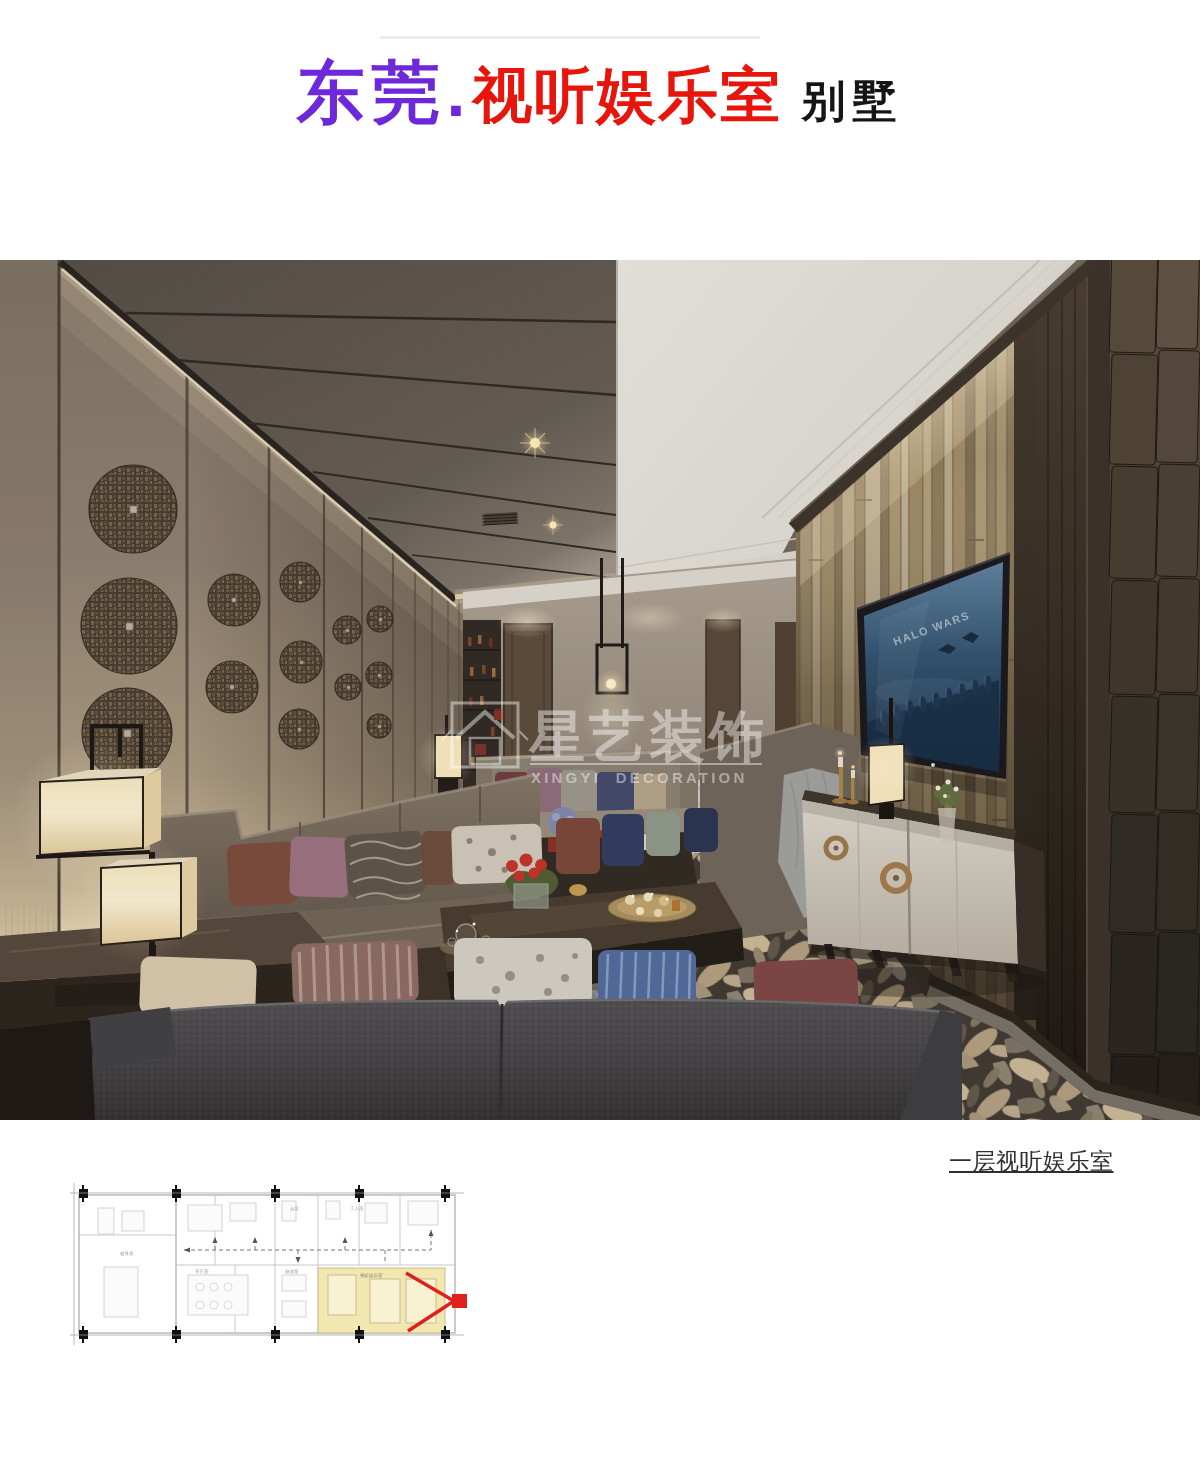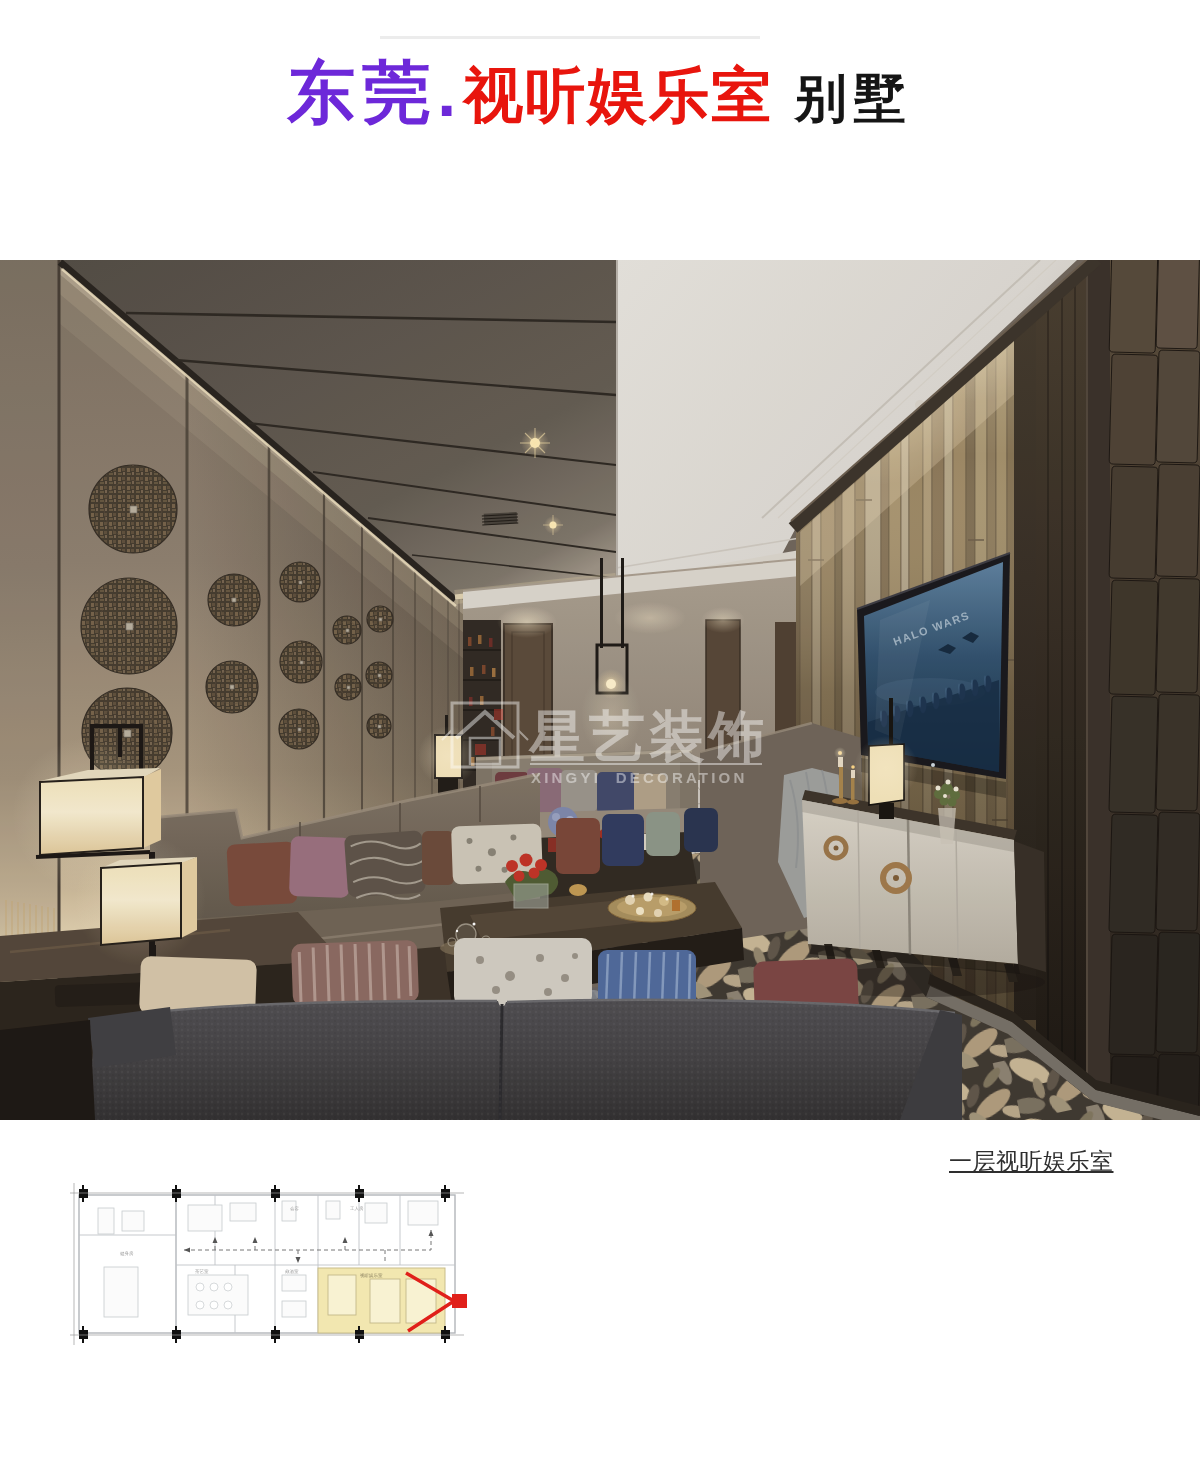--- a/index.html
+++ b/index.html
@@ -3,21 +3,21 @@
 <style>
 html,body{margin:0;padding:0;background:#fff;font-family:"Liberation Sans",sans-serif;}
 #page{position:relative;width:1200px;height:1474px;background:#fff;overflow:hidden;}
 .abs{position:absolute;}
 </style></head><body>
 <div id="page">
 
 <div class="abs" style="left:380px;top:36px;width:380px;height:3px;background:#ececec;"></div>
 
 <div class="abs" style="left:0;top:48px;width:1200px;text-align:center;white-space:nowrap;">
-<span style="font-size:68px;font-weight:bold;color:#6d28d9;letter-spacing:7px;">东莞.</span><span style="font-size:60px;font-weight:bold;color:#e8150d;letter-spacing:2px;">视听娱乐室</span><span style="font-size:52px;font-weight:bold;color:#151515;letter-spacing:7px;">&nbsp;别墅</span>
+<span style="font-size:68px;font-weight:bold;color:#6d28d9;letter-spacing:7px;">东莞.</span><span style="font-size:60px;font-weight:bold;color:#e8150d;letter-spacing:2px;">视听娱乐室</span><span style="font-size:44px;font-weight:bold;color:#151515;letter-spacing:7px;">&nbsp;别墅</span>
 </div>
 
 <svg class="abs" style="left:0;top:260px" width="1200" height="860" viewBox="0 0 1200 860">
 <defs>
 <linearGradient id="gwall" x1="0" y1="0" x2="0" y2="1">
 <stop offset="0" stop-color="#7b7062"></stop>
           <stop offset="0.45" stop-color="#8e8070"></stop>
 <stop offset="0.72" stop-color="#a99880"></stop>
           <stop offset="0.87" stop-color="#cdbb9c"></stop>
 <stop offset="0.95" stop-color="#e9dab8"></stop>

